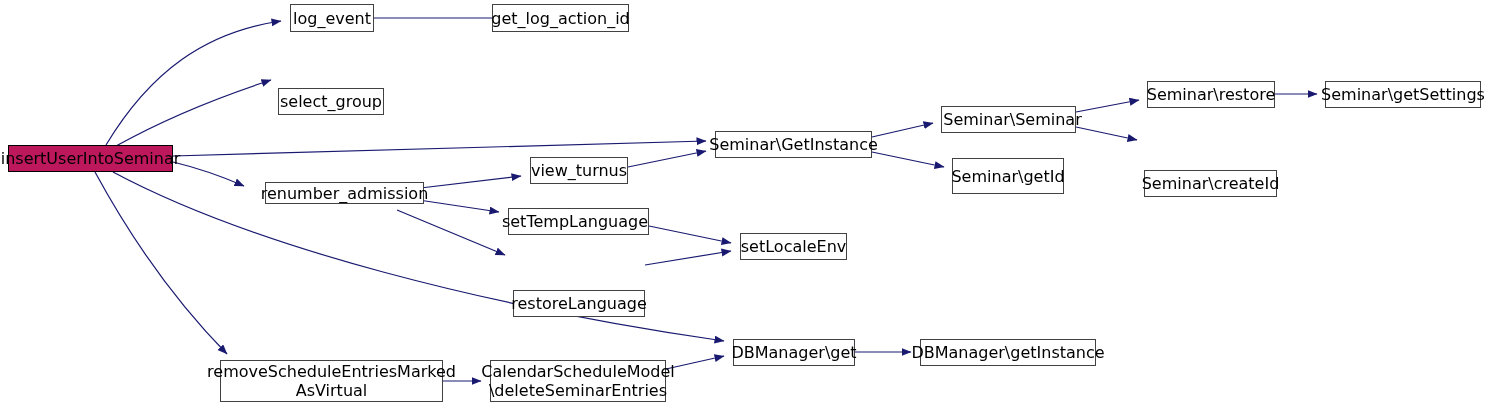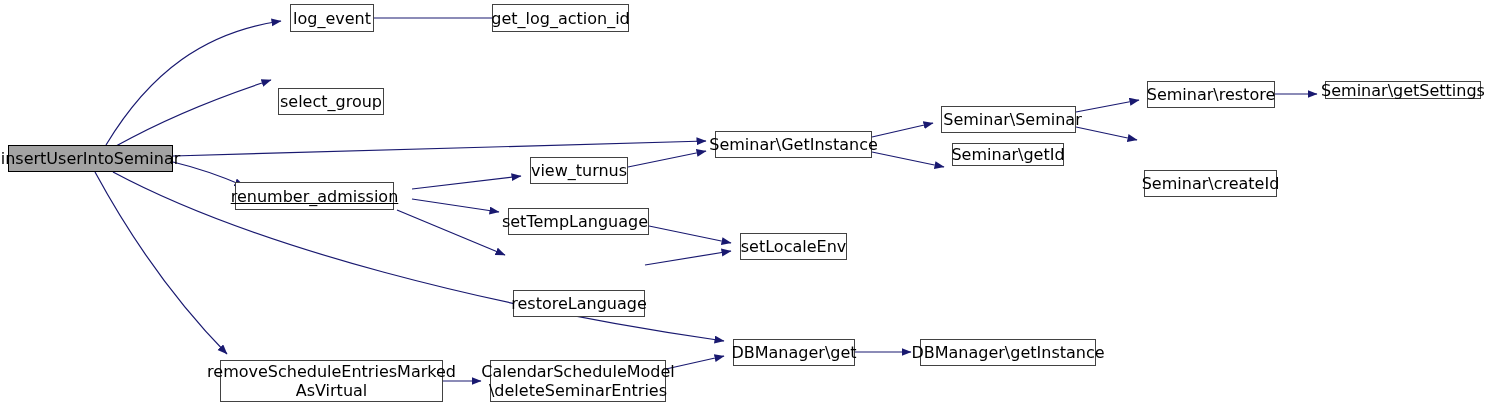--- a/index.html
+++ b/index.html
@@ -32,21 +32,21 @@
     flex-direction: column;
     align-items: center;
     justify-content: center;
     text-align: center;
     white-space: nowrap;
     line-height: 19px;
     cursor: pointer;
     z-index: 2;
   }
   .node.root {
-    background: #a3a3a3;
+    background: #be185d;
     border: 1.5px solid #000000;
   }
   .edge {
     stroke: #191970;
     stroke-width: 1.2;
     fill: none;
   }
 </style>
 </head>
 <body>
@@ -91,21 +91,21 @@
   </div>
 
   <div class="node" style="left:492px; top:4px; width:137px; height:28px;">
     <span>get_log_action_id</span>
   </div>
 
   <div class="node" style="left:278px; top:56px; width:106px; height:27px;margin-top:32px;">
     <span>select_group</span>
   </div>
 
-  <div class="node" style="left:235px; top:182px; width:159px; height:28px;text-decoration:underline;">
+  <div class="node" style="left:265px; top:182px; width:159px; height:22px;">
     <span>renumber_admission</span>
   </div>
 
   <div class="node" style="left:530px; top:157px; width:98px; height:27px;">
     <span>view_turnus</span>
   </div>
 
   <div class="node" style="left:508px; top:208px; width:141px; height:27px;align-items:flex-end;">
     <span>setTempLanguage</span>
   </div>
@@ -123,29 +123,29 @@
   </div>
 
   <div class="node" style="left:941px; top:106px; width:135px; height:27px;padding-left:8px;">
     <span>Seminar\Seminar</span>
   </div>
 
   <div class="node" style="left:1147px; top:81px; width:128px; height:27px;">
     <span>Seminar\restore</span>
   </div>
 
-  <div class="node" style="left:1325px; top:81px; width:156px; height:18px;text-align:right;">
+  <div class="node" style="left:1325px; top:81px; width:156px; height:27px;text-align:right;">
     <span>Seminar\getSettings</span>
   </div>
 
   <div class="node" style="left:1144px; top:131px; width:133px; height:27px;margin-top:39px;">
     <span>Seminar\createId</span>
   </div>
 
-  <div class="node" style="left:952px; top:143px; width:112px; height:23px;text-align:center;">
+  <div class="node" style="left:952px; top:158px; width:112px; height:36px;text-align:center;">
     <span>Seminar\getId</span>
   </div>
 
   <div class="node" style="left:733px; top:339px; width:122px; height:27px;">
     <span>DBManager\get</span>
   </div>
 
   <div class="node" style="left:920px; top:339px; width:176px; height:27px;">
     <span>DBManager\getInstance</span>
   </div>

